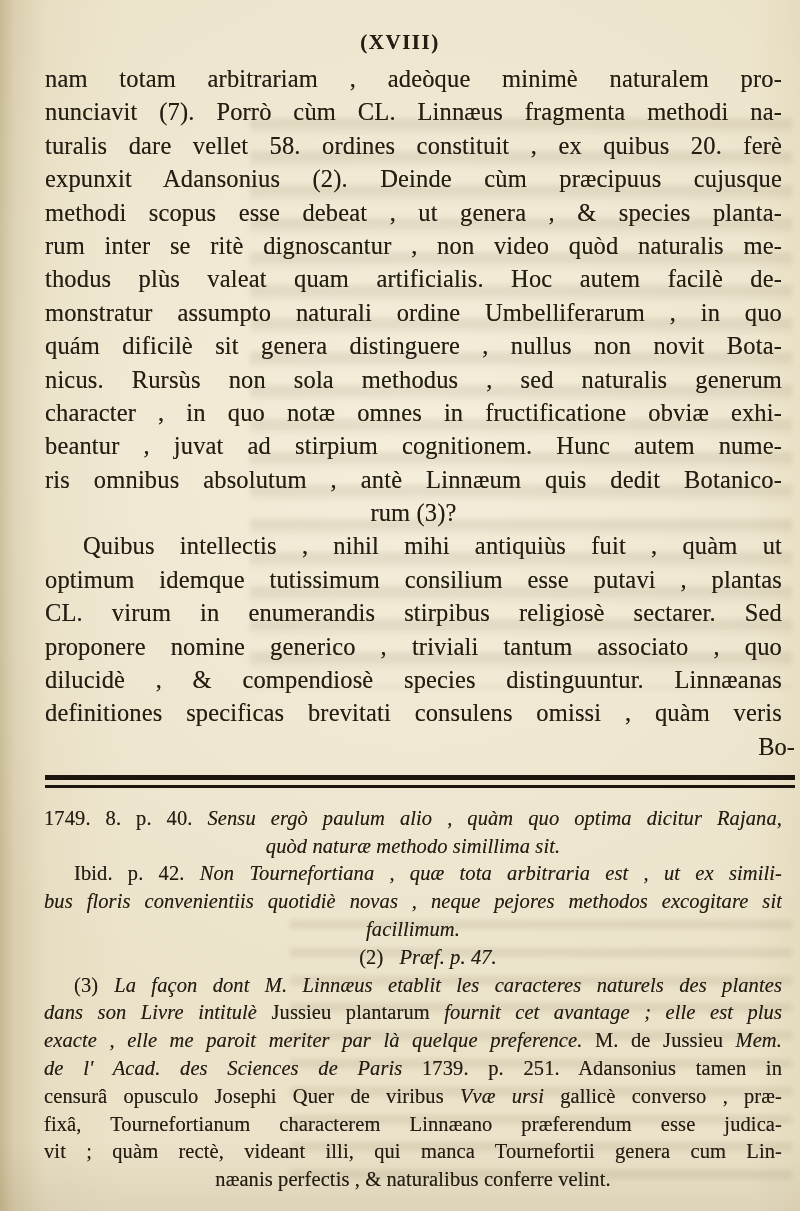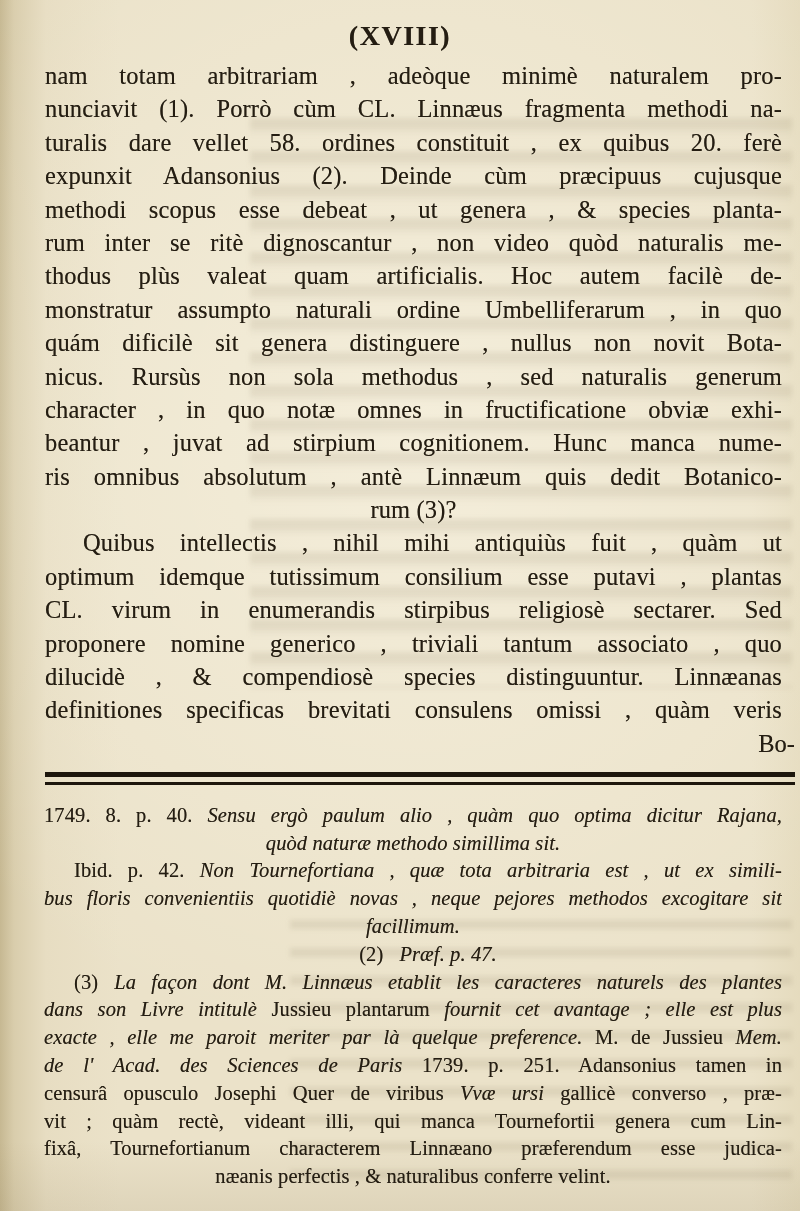--- a/index.html
+++ b/index.html
@@ -17,23 +17,23 @@
     text-shadow:0 0 0.6px rgba(36,29,18,0.55);
   }
   
   .ghost{position:absolute;z-index:0;pointer-events:none;filter:blur(2.5px);}
   .g1{top:118px;height:570px;left:250px;right:8px;
       background:repeating-linear-gradient(180deg, rgba(110,95,62,0.11) 0 11px, rgba(110,95,62,0.03) 11px 17px, transparent 17px 33.4px);}
   .g2{top:920px;height:270px;left:290px;right:8px;
       background:repeating-linear-gradient(180deg, rgba(110,95,62,0.11) 0 9px, transparent 9px 27.8px);}
   .content{position:relative;z-index:1;}
   .header{
-    padding-top:20px;
+    padding-top:30px;
     text-align:center;
-    font-size:28px;
+    font-size:21px;
     letter-spacing:1.5px;
     font-weight:bold;
   }
   .main{
     margin:7px 0 0 45px;
     width:737px;
     font-size:24.5px;
     line-height:33.4px;
     letter-spacing:0.15px;
   }
@@ -75,31 +75,31 @@
 
 <div class="page">
   <div class="ghost g1"></div>
   <div class="ghost g2"></div>
 
   <div class="content">
     <div class="header">(XVIII)</div>
 
     <div class="main">
         <div class="line"><span class="">nam totam arbitrariam , adeòque minimè naturalem pro-</span></div>
-        <div class="line"><span class="">nunciavit (1). Porrò cùm CL. Linnæus fragmenta methodi na-</span></div>
+        <div class="line"><span class="">nunciavit (7). Porrò cùm CL. Linnæus fragmenta methodi na-</span></div>
         <div class="line"><span class="">turalis dare vellet 58. ordines constituit , ex quibus 20. ferè</span></div>
         <div class="line"><span class="">expunxit Adansonius (2). Deinde cùm præcipuus cujusque</span></div>
         <div class="line"><span class="">methodi scopus esse debeat , ut genera , &amp; species planta-</span></div>
         <div class="line"><span class="">rum inter se ritè dignoscantur , non video quòd naturalis me-</span></div>
         <div class="line"><span class="">thodus plùs valeat quam artificialis. Hoc autem facilè de-</span></div>
         <div class="line"><span class="">monstratur assumpto naturali ordine Umbelliferarum , in quo</span></div>
         <div class="line"><span class="">quám dificilè sit genera distinguere , nullus non novit Bota-</span></div>
         <div class="line"><span class="">nicus. Rursùs non sola methodus , sed naturalis generum</span></div>
         <div class="line"><span class="">character , in quo notæ omnes in fructificatione obviæ exhi-</span></div>
-        <div class="line"><span class="">beantur , juvat ad stirpium cognitionem. Hunc manca nume-</span></div>
+        <div class="line"><span class="">beantur , juvat ad stirpium cognitionem. Hunc autem nume-</span></div>
         <div class="line"><span class="">ris omnibus absolutum , antè Linnæum quis dedit Botanico-</span></div>
         <div class="line nojust"><span class="">rum (3)?</span></div>
         <div class="line indent"><span class="">Quibus intellectis , nihil mihi antiquiùs fuit , quàm ut</span></div>
         <div class="line"><span class="">optimum idemque tutissimum consilium esse putavi , plantas</span></div>
         <div class="line"><span class="">CL. virum in enumerandis stirpibus religiosè sectarer. Sed</span></div>
         <div class="line"><span class="">proponere nomine generico , triviali tantum associato , quo</span></div>
         <div class="line"><span class="">dilucidè , &amp; compendiosè species distinguuntur. Linnæanas</span></div>
         <div class="line"><span class="">definitiones specificas brevitati consulens omissi , quàm veris</span></div>
       </div>
 
@@ -114,18 +114,18 @@
         <div class="line nojust"><span class="it ">quòd naturæ methodo simillima sit.</span></div>
         <div class="line indent"><span class="">Ibid. p. 42. </span><span class="it ">Non Tournefortiana , quæ tota arbitraria est , ut ex simili-</span></div>
         <div class="line"><span class="it ">bus floris convenientiis quotidiè novas , neque pejores methodos excogitare sit</span></div>
         <div class="line nojust"><span class="it ">facillimum.</span></div>
         <div class="line indent nojust"><span class="mk">(2)</span><span class="it ">Præf. p. 47.</span></div>
         <div class="line indent"><span class="mk">(3)</span><span class="it ">La façon dont M. Linnæus etablit les caracteres naturels des plantes</span></div>
         <div class="line"><span class="it ">dans son Livre intitulè </span><span class="">Jussieu plantarum </span><span class="it ">fournit cet avantage ; elle est plus</span></div>
         <div class="line"><span class="it ">exacte , elle me paroit meriter par là quelque preference. </span><span class="">M. de Jussieu </span><span class="it ">Mem.</span></div>
         <div class="line"><span class="it ">de l' Acad. des Sciences de Paris </span><span class="">1739. p. 251. Adansonius tamen in</span></div>
         <div class="line"><span class="">censurâ opusculo Josephi Quer de viribus </span><span class="it ">Vvæ ursi </span><span class="">gallicè converso , præ-</span></div>
+        <div class="line"><span class="">fixâ, Tournefortianum characterem Linnæano præferendum esse judica-</span></div>
         <div class="line"><span class="">vit ; quàm rectè, videant illi, qui manca Tournefortii genera cum Lin-</span></div>
-        <div class="line"><span class="">fixâ, Tournefortianum characterem Linnæano præferendum esse judica-</span></div>
         <div class="line nojust"><span class="">næanis perfectis , &amp; naturalibus conferre velint.</span></div>
       </div>
   </div>
 </div>
 
 </body></html>

